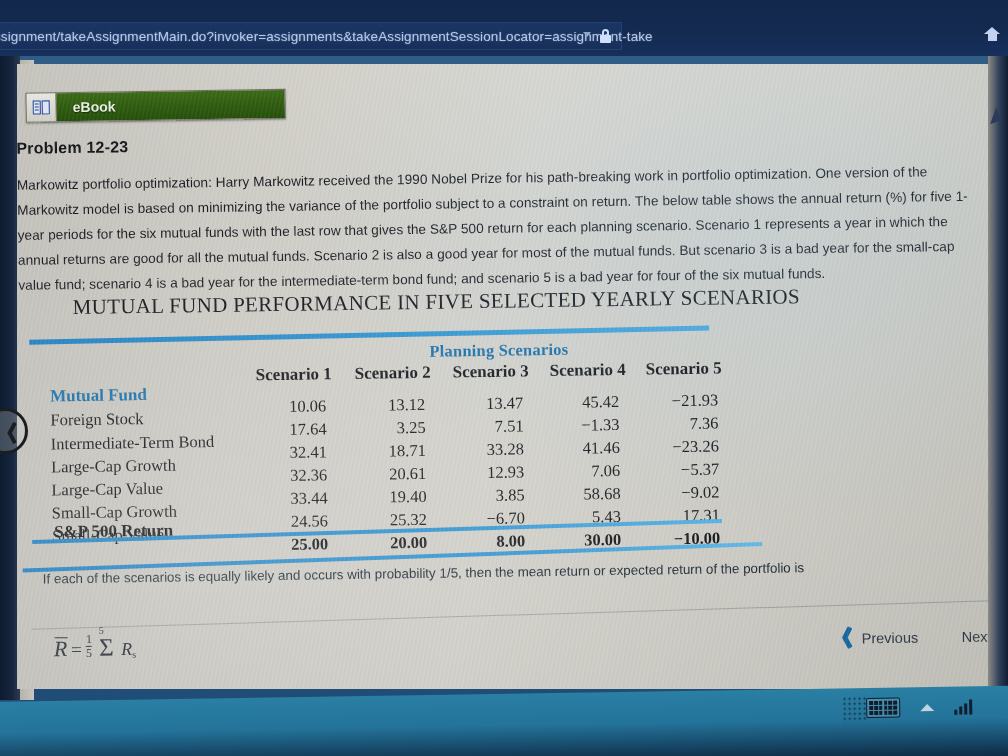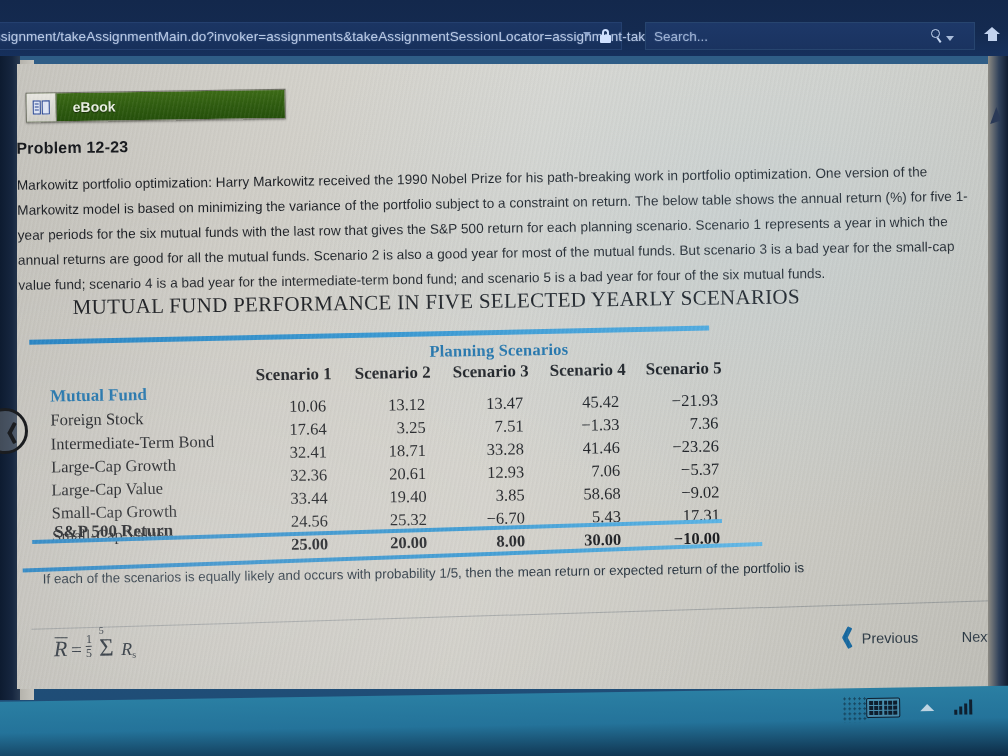--- a/index.html
+++ b/index.html
@@ -294,30 +294,20 @@
 
 <div id="screen">
 
   <div id="browser-bar">
     <div id="addr-field">
       <span id="addr-text">ssignment/takeAssignmentMain.do?invoker=assignments&amp;takeAssignmentSessionLocator=assignment-take</span>
       <span id="addr-caret"></span>
       <span id="addr-lock">
         <span class="shackle"></span>
           <span class="body"></span>
-      </span>
-    </div>
-    <div id="search-field">
-      <span id="search-placeholder">Search...</span>
-      <span id="search-icon-wrap">
-        <span class="mag">
-            <span class="ring"></span>
-            <span class="handle"></span>
-          </span>
-        <span id="search-caret"></span>
       </span>
     </div>
     <div id="home-icon">
       <span class="roof"></span>
         <span class="base"></span>
     </div>
   </div>
 
   <div id="desktop"></div>
   <div id="left-gutter"></div>

